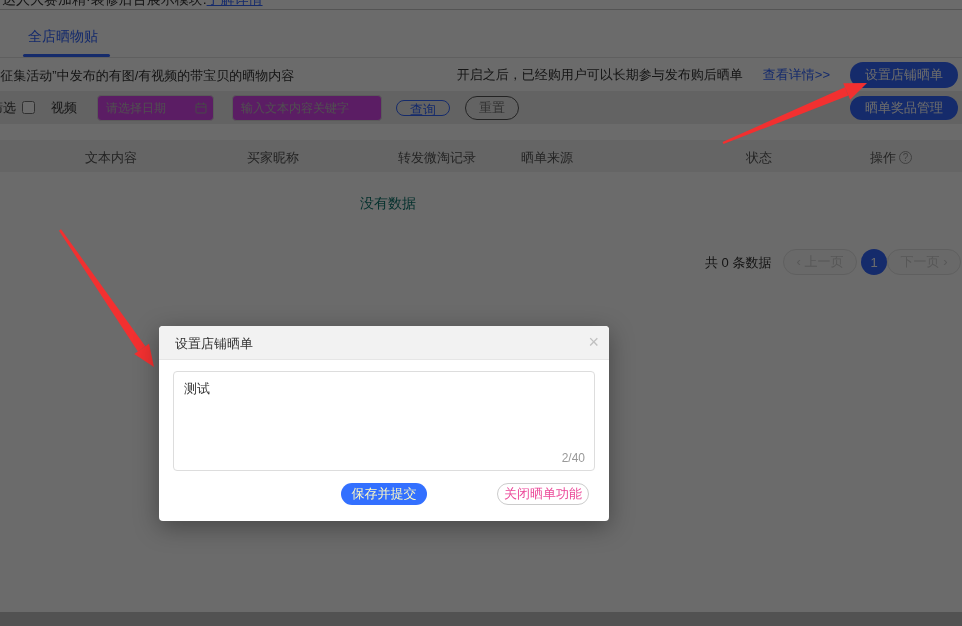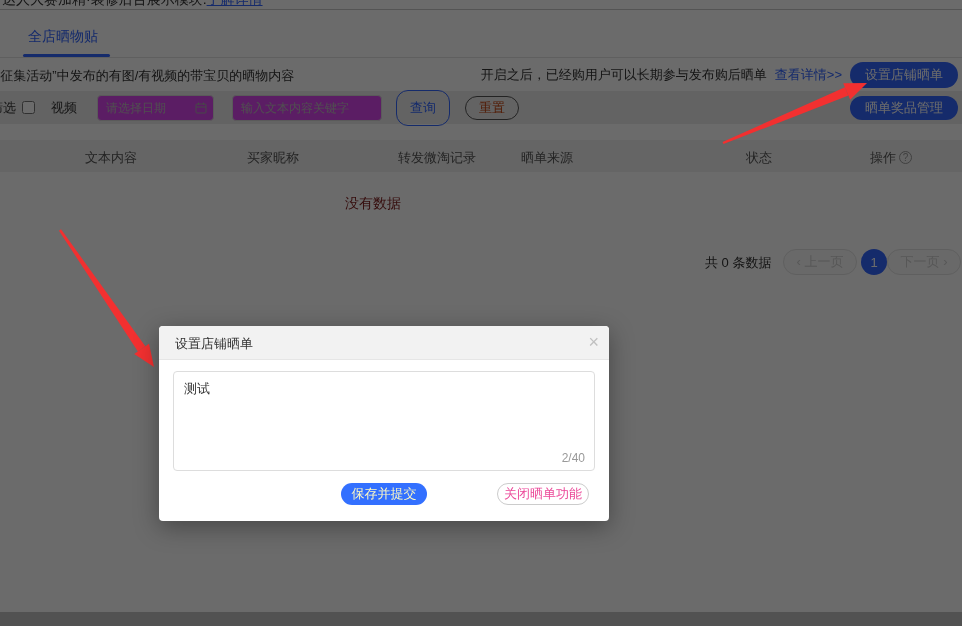--- a/index.html
+++ b/index.html
@@ -13,47 +13,47 @@
   .top-strip .notice a { color:#3366ff; text-decoration:underline; }
 
   
   .tab-bar { position:absolute; left:0; top:10px; width:962px; height:48px; background:#fff; border-bottom:1px solid #e2e2e2; }
   .tab { position:absolute; left:28px; top:18px; font-size:14px; color:#3366ff; cursor:pointer; }
   .tab-underline { position:absolute; left:23px; bottom:0; width:87px; height:3px; background:#3366ff; border-radius:2px; }
 
   
   .desc-row { position:absolute; left:0; top:58px; width:962px; height:34px; background:#fff; }
   .desc-left { position:absolute; left:-4px; top:9px; font-size:13px; color:#333; white-space:nowrap; }
-  .desc-right { position:absolute; right:4px; top:0; height:34px; display:flex; align-items:center; gap:8px; white-space:nowrap; }
+  .desc-right { position:absolute; right:4px; top:0; height:34px; display:flex; align-items:center; gap:20px; white-space:nowrap; }
   .desc-right .hint { font-size:13px; color:#333; }
   .desc-right .detail-link { font-size:13px; color:#3366ff; text-decoration:none; cursor:pointer; }
   .btn-primary { display:inline-flex; align-items:center; justify-content:center; background:#3366ff; color:#fff; font-size:13px; height:26px; padding:0 15px; border:none; border-radius:13px; cursor:pointer; }
 
   
   .filter-row { position:absolute; left:0; top:91px; width:962px; height:33px; background:#ededed; }
   .filter-items { position:absolute; left:-10px; top:0; height:33px; display:flex; align-items:center; white-space:nowrap; }
   .filter-label { font-size:13px; color:#333; }
   .filter-checkbox { width:13px; height:13px; margin-left:6px; cursor:pointer; }
   .video-label { font-size:13px; color:#333; margin-left:16px; }
   .inp-wrap { position:relative; margin-left:20px; }
   .inp { height:26px; border:1px solid #d6d6d6; border-radius:4px; background:#d946ef; font-size:12px; color:#333; padding:0 8px; font-family:inherit; }
   .inp::placeholder { color:#bdbdbd; }
   .inp-date { width:117px; padding-right:26px; }
   .inp-keyword { width:150px; margin-left:18px; }
   .cal-icon { position:absolute; right:7px; top:7px; width:12px; height:12px; pointer-events:none; }
-  .btn-outline-blue { margin-left:14px; height:36px; padding:0 13px; font-size:13px; color:#3366ff; background:transparent; border:1px solid #3366ff; border-radius:12px; cursor:pointer; }
-  .btn-outline-dark { margin-left:15px; height:24px; padding:0 13px; font-size:13px; color:#c2410c; background:transparent; border:1px solid #555; border-radius:12px; cursor:pointer; }
+  .btn-outline-blue { margin-left:14px; height:16px; padding:0 13px; font-size:13px; color:#3366ff; background:transparent; border:1px solid #3366ff; border-radius:12px; cursor:pointer; }
+  .btn-outline-dark { margin-left:15px; height:24px; padding:0 13px; font-size:13px; color:#737373; background:transparent; border:1px solid #555; border-radius:12px; cursor:pointer; }
   .btn-prize { position:absolute; right:4px; top:5px; height:24px; border-radius:12px; }
 
   
   .table-header { position:absolute; left:0; top:140px; width:962px; height:32px; background:#f0f0f0; }
   .th { position:absolute; top:9px; font-size:13px; color:#555; }
   .help-icon { display:inline-block; width:13px; height:13px; line-height:12px; text-align:center; font-size:10px; color:#999; border:1px solid #999; border-radius:50%; margin-left:3px; vertical-align:1px; }
 
-  .empty-text { position:absolute; left:345px; top:195px; font-size:14px; color:#7f1d1d; }
+  .empty-text { position:absolute; left:360px; top:195px; font-size:14px; color:#0f766e; }
 
   
   .pagination { position:absolute; left:0; top:249px; width:962px; height:26px; }
   .pg-total { position:absolute; left:705px; top:5px; font-size:13px; color:#333; }
   .pg-btn { position:absolute; top:0; height:26px; border:1px solid #e3e3e3; background:#fafafa; color:#cfcfcf; font-size:13px; border-radius:13px; padding:0 12px; cursor:default; }
   .pg-prev { left:783px; width:74px; }
   .pg-next { left:887px; width:74px; }
   .pg-current { position:absolute; left:861px; top:0; width:26px; height:26px; background:#3366ff; color:#fff; font-size:13px; border:none; border-radius:50%; cursor:pointer; }
 
   .footer-strip { position:absolute; left:0; top:612px; width:962px; height:14px; background:#c4c4c4; }

